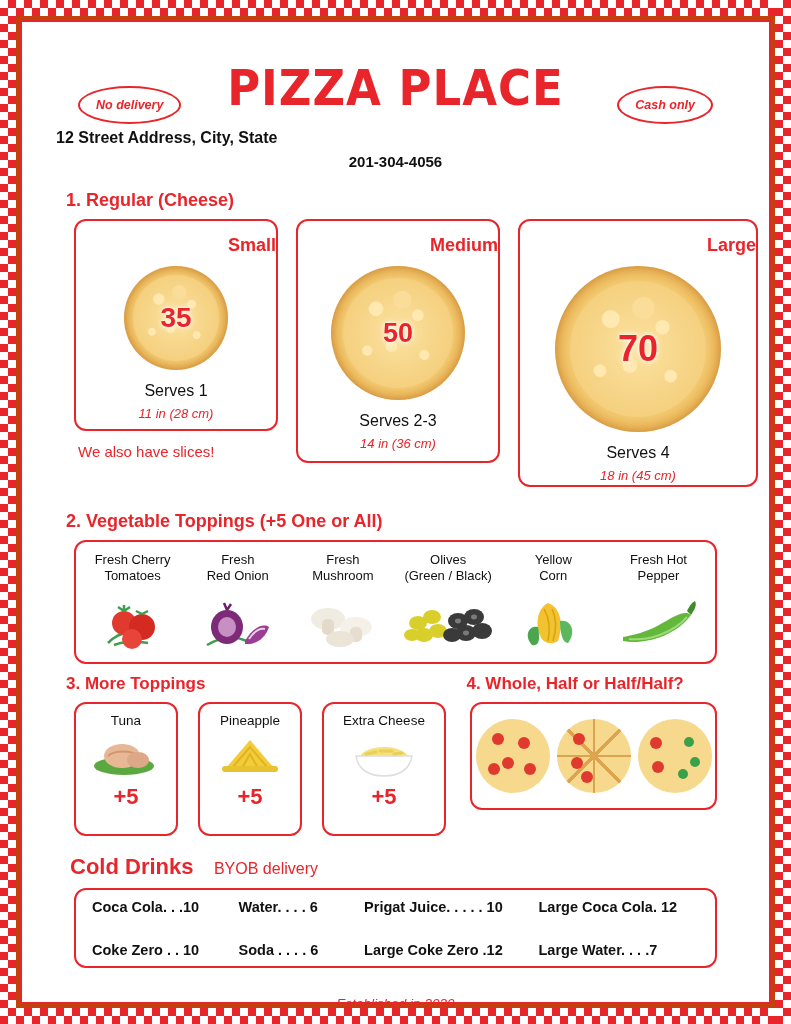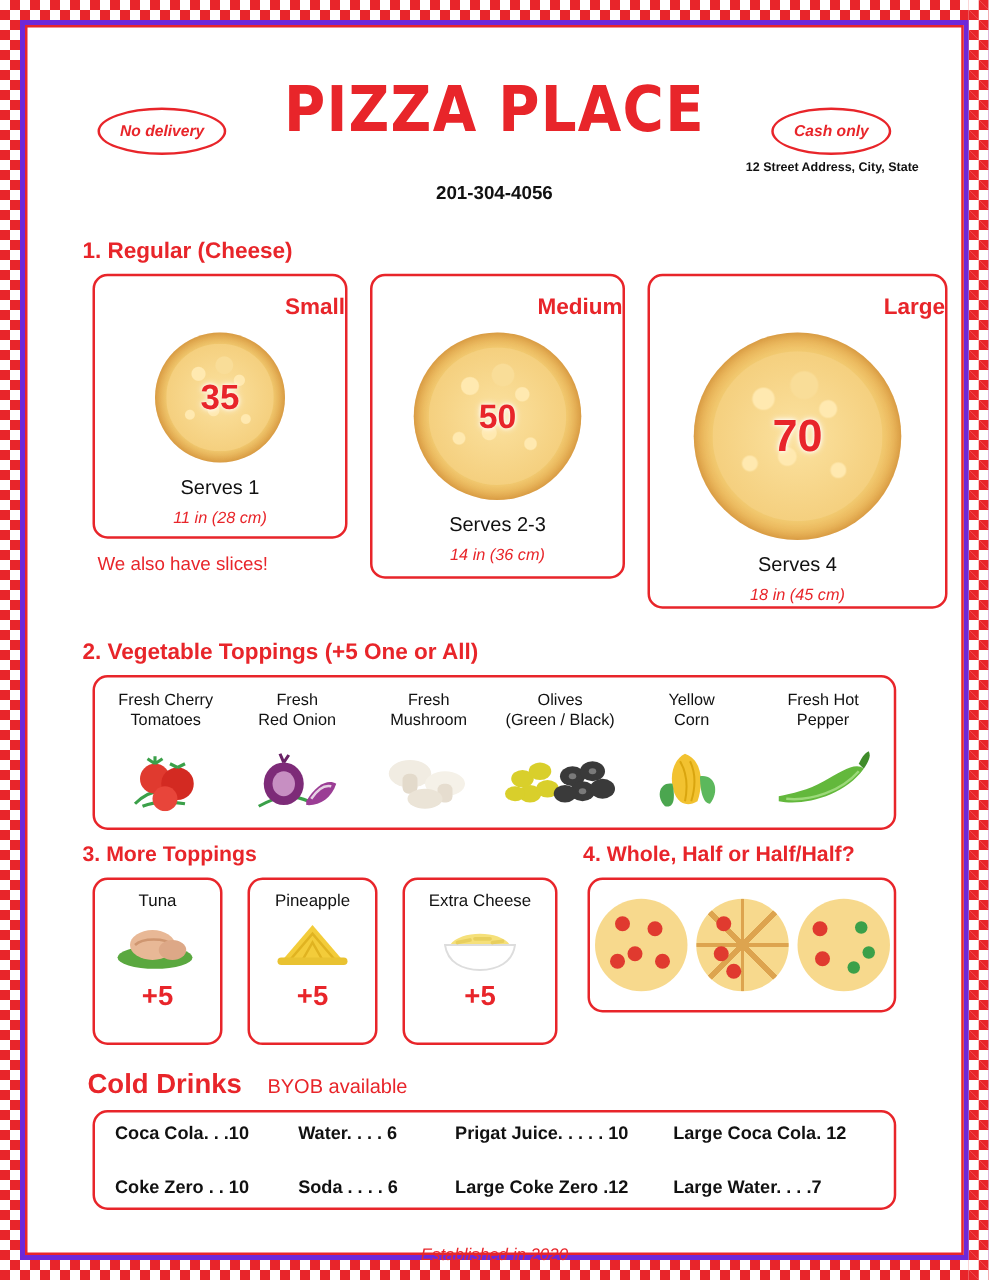--- a/index.html
+++ b/index.html
@@ -13,21 +13,21 @@
     font-family: "Liberation Sans", sans-serif;
     color: #1a1a1a;
     position: relative;
     overflow: hidden;
   }
 
   
   .page {
     position: absolute;
     inset: 0;
-    background: #6d28d9;
+    background: #c2410c;
   }
   .checker {
     position: absolute;
     background-color: #ffffff;
     background-image:
       linear-gradient(45deg, #e8252a 25%, transparent 25%, transparent 75%, #e8252a 75%),
       linear-gradient(45deg, #e8252a 25%, transparent 25%, transparent 75%, #e8252a 75%);
     background-size: 16px 16px;
     background-position: 0 0, 8px 8px;
   }
@@ -74,22 +74,22 @@
     font-size: 45px;
     font-weight: bold;
     letter-spacing: 1px;
     margin: 14px 0 0 0;
     line-height: 1;
     font-family: "DejaVu Sans", sans-serif;
     transform: scaleY(1.12);
     transform-origin: center top;
   }
   .addr {
-    text-align: right;
-    font-size: 10px;
+    text-align: left;
+    font-size: 16px;
     font-weight: bold;
     margin-top: 22px;
     color: #111;
   }
   .phone {
     text-align: center;
     font-size: 15px;
     font-weight: bold;
     margin-top: 6px;
     color: #111;
@@ -516,21 +516,21 @@
             <span class="pep" style="left:14px;top:42px;"></span>
             <span class="grn" style="left:46px;top:18px;"></span>
             <span class="grn" style="left:52px;top:38px;"></span>
             <span class="grn" style="left:40px;top:50px;"></span>
           </div>
         </div>
       </div>
 
       <div class="drinks-head">
         <span class="t1">Cold Drinks</span>
-        <span class="t2">BYOB available</span>
+        <span class="t2">BYOB delivery</span>
       </div>
       <div class="drinks-box">
         <div class="drink">Coca Cola. . .10</div>
         <div class="drink">Water. . . . 6</div>
         <div class="drink">Prigat Juice. . . . . 10</div>
         <div class="drink">Large Coca Cola. 12</div>
         <div class="drink">Coke Zero . . 10</div>
         <div class="drink">Soda . . . . 6</div>
         <div class="drink">Large Coke Zero .12</div>
         <div class="drink">Large Water. . . .7</div>

